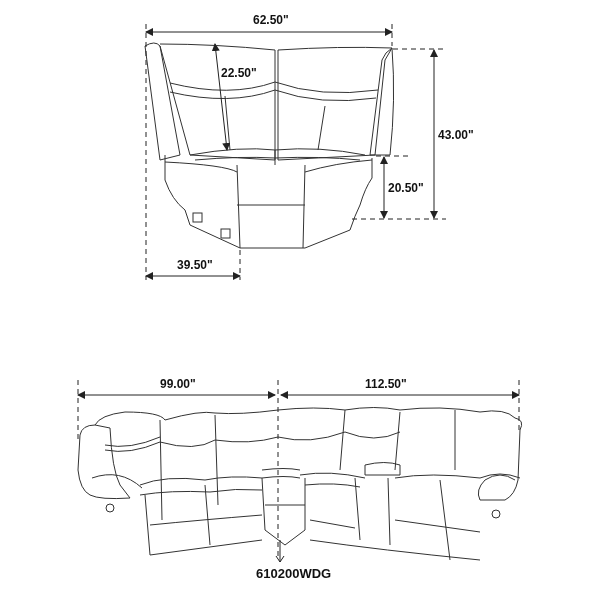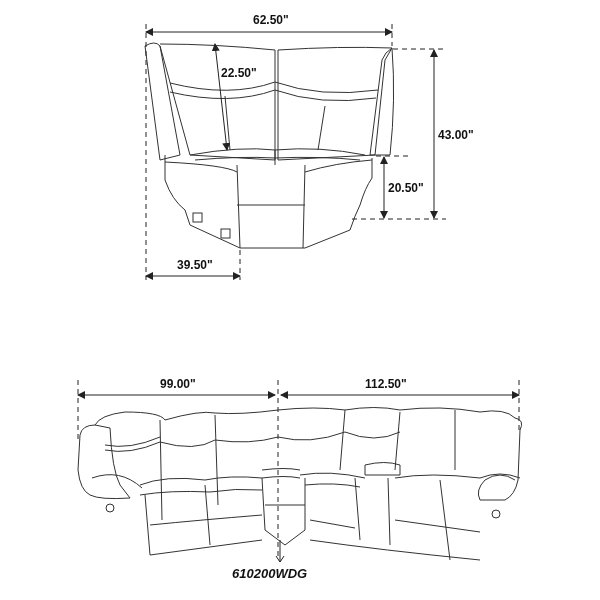--- a/index.html
+++ b/index.html
@@ -129,13 +129,13 @@
 
 <div class="dim" style="left:253px; top:13px;">62.50"</div>
 <div class="dim" style="left:221px; top:66px;">22.50"</div>
 <div class="dim" style="left:438px; top:128px;">43.00"</div>
 <div class="dim" style="left:388px; top:181px;">20.50"</div>
 <div class="dim" style="left:177px; top:258px;">39.50"</div>
 
 <div class="dim" style="left:160px; top:377px;">99.00"</div>
 <div class="dim" style="left:365px; top:377px;">112.50"</div>
 
-<div class="model" style="left:232px; top:566px;font-style:italic;">610200WDG</div>
+<div class="model" style="left:256px; top:566px;">610200WDG</div>
 
 </body></html>

